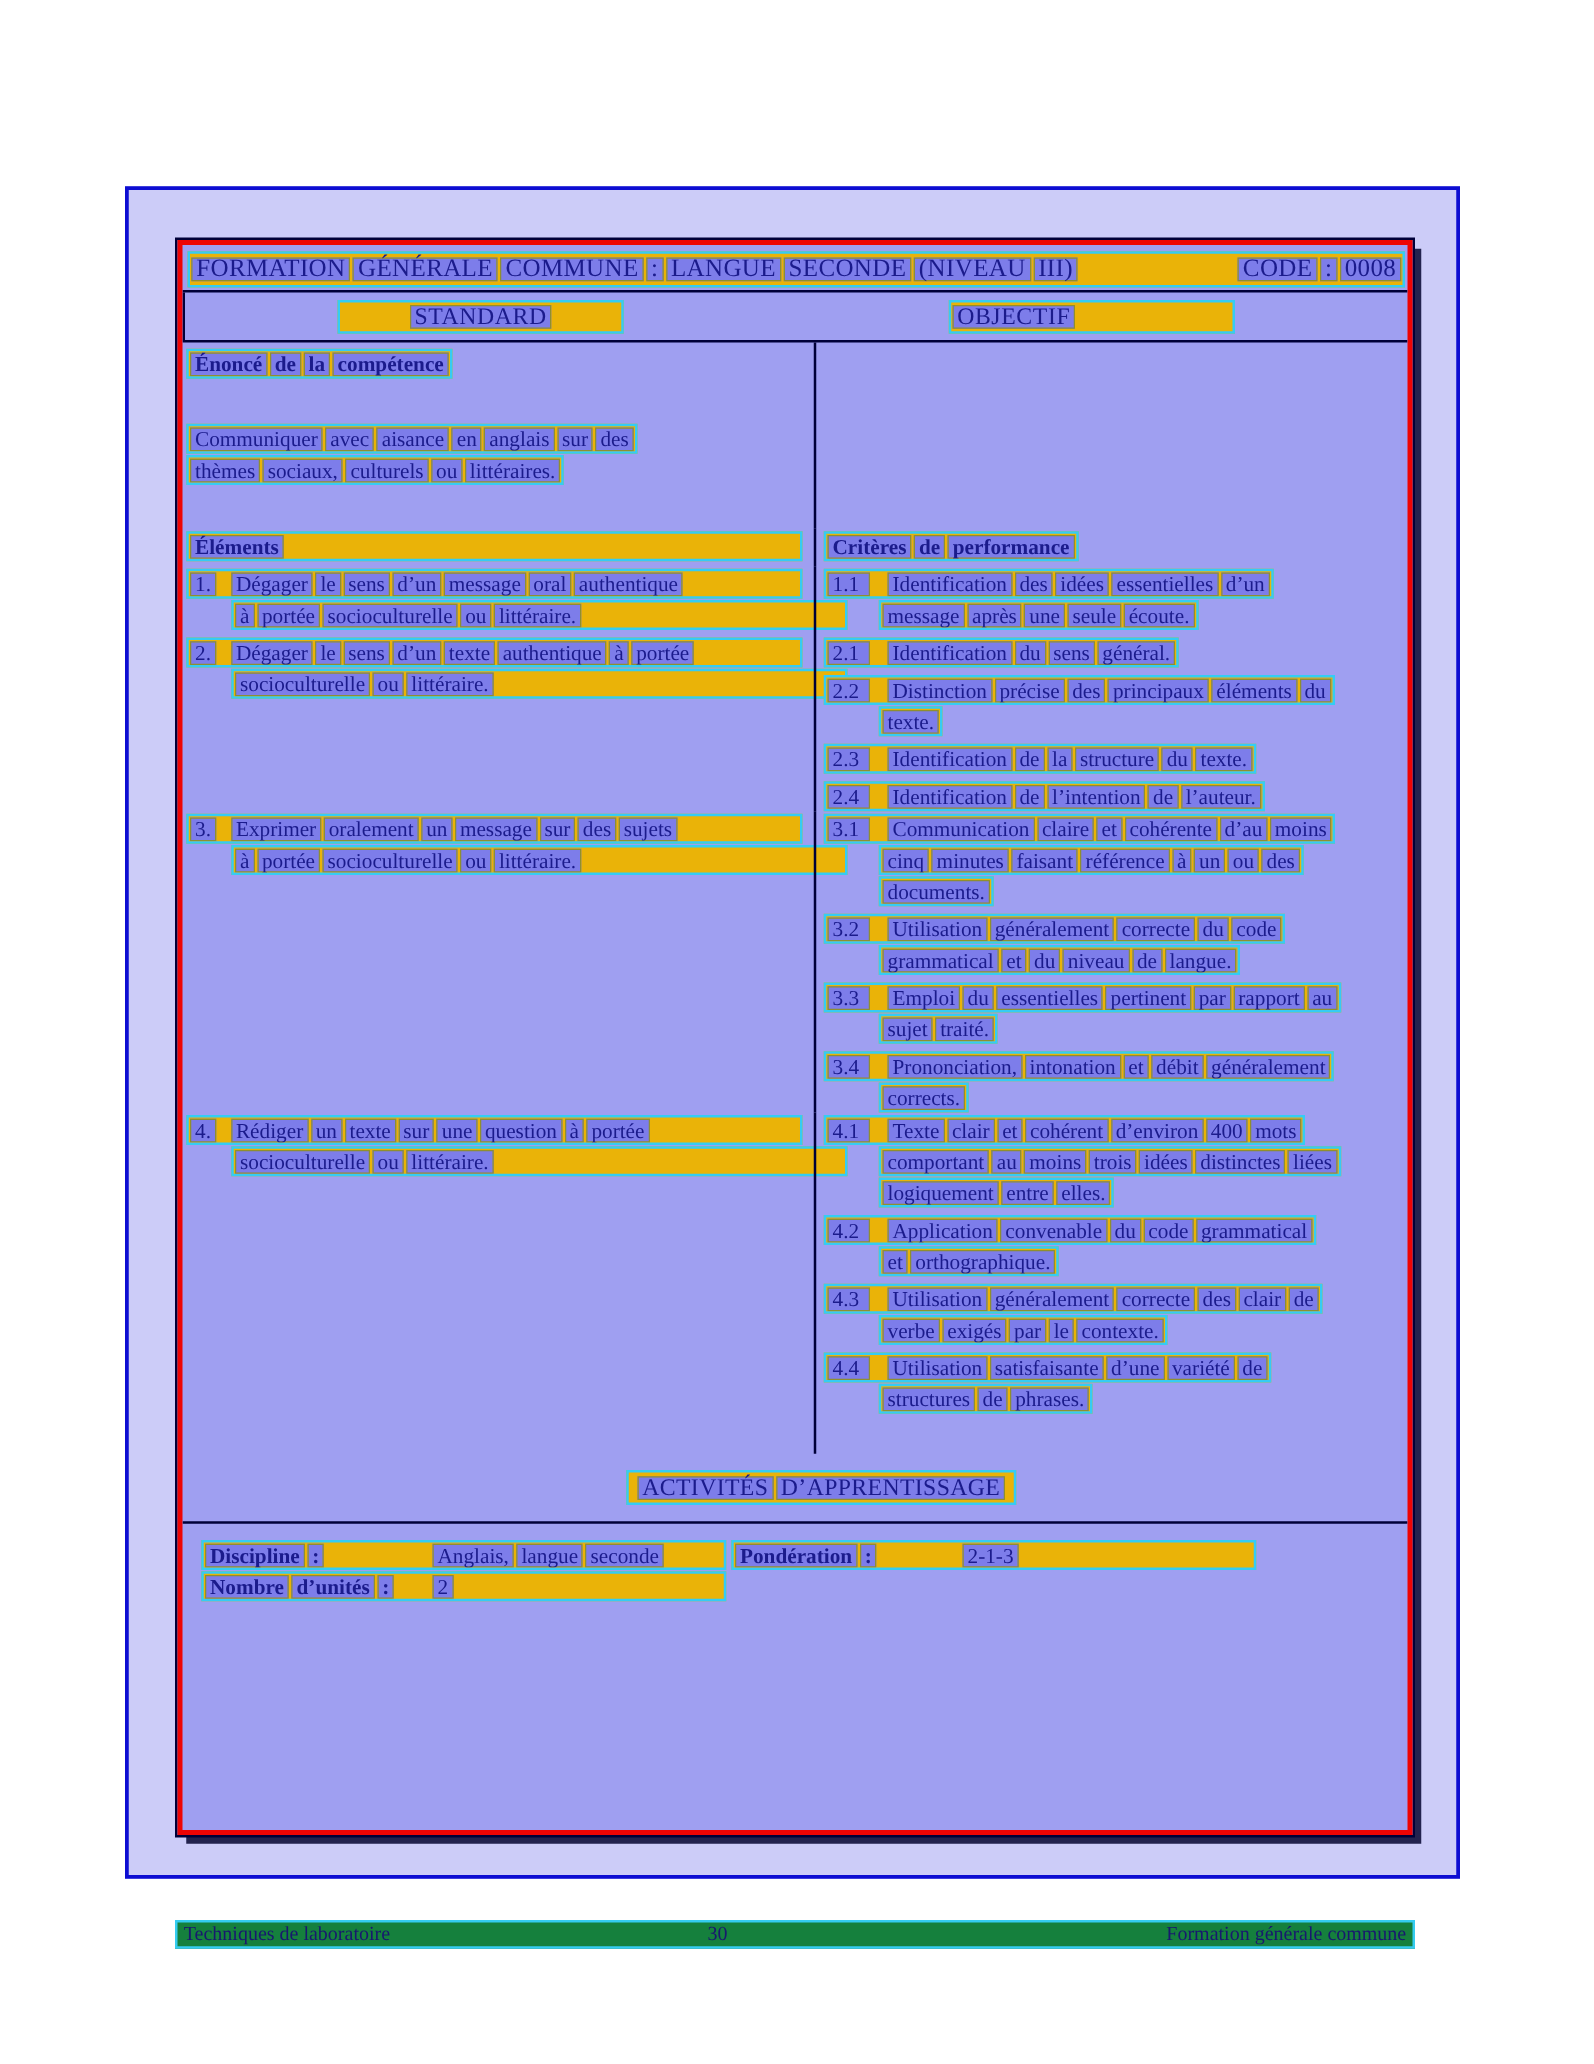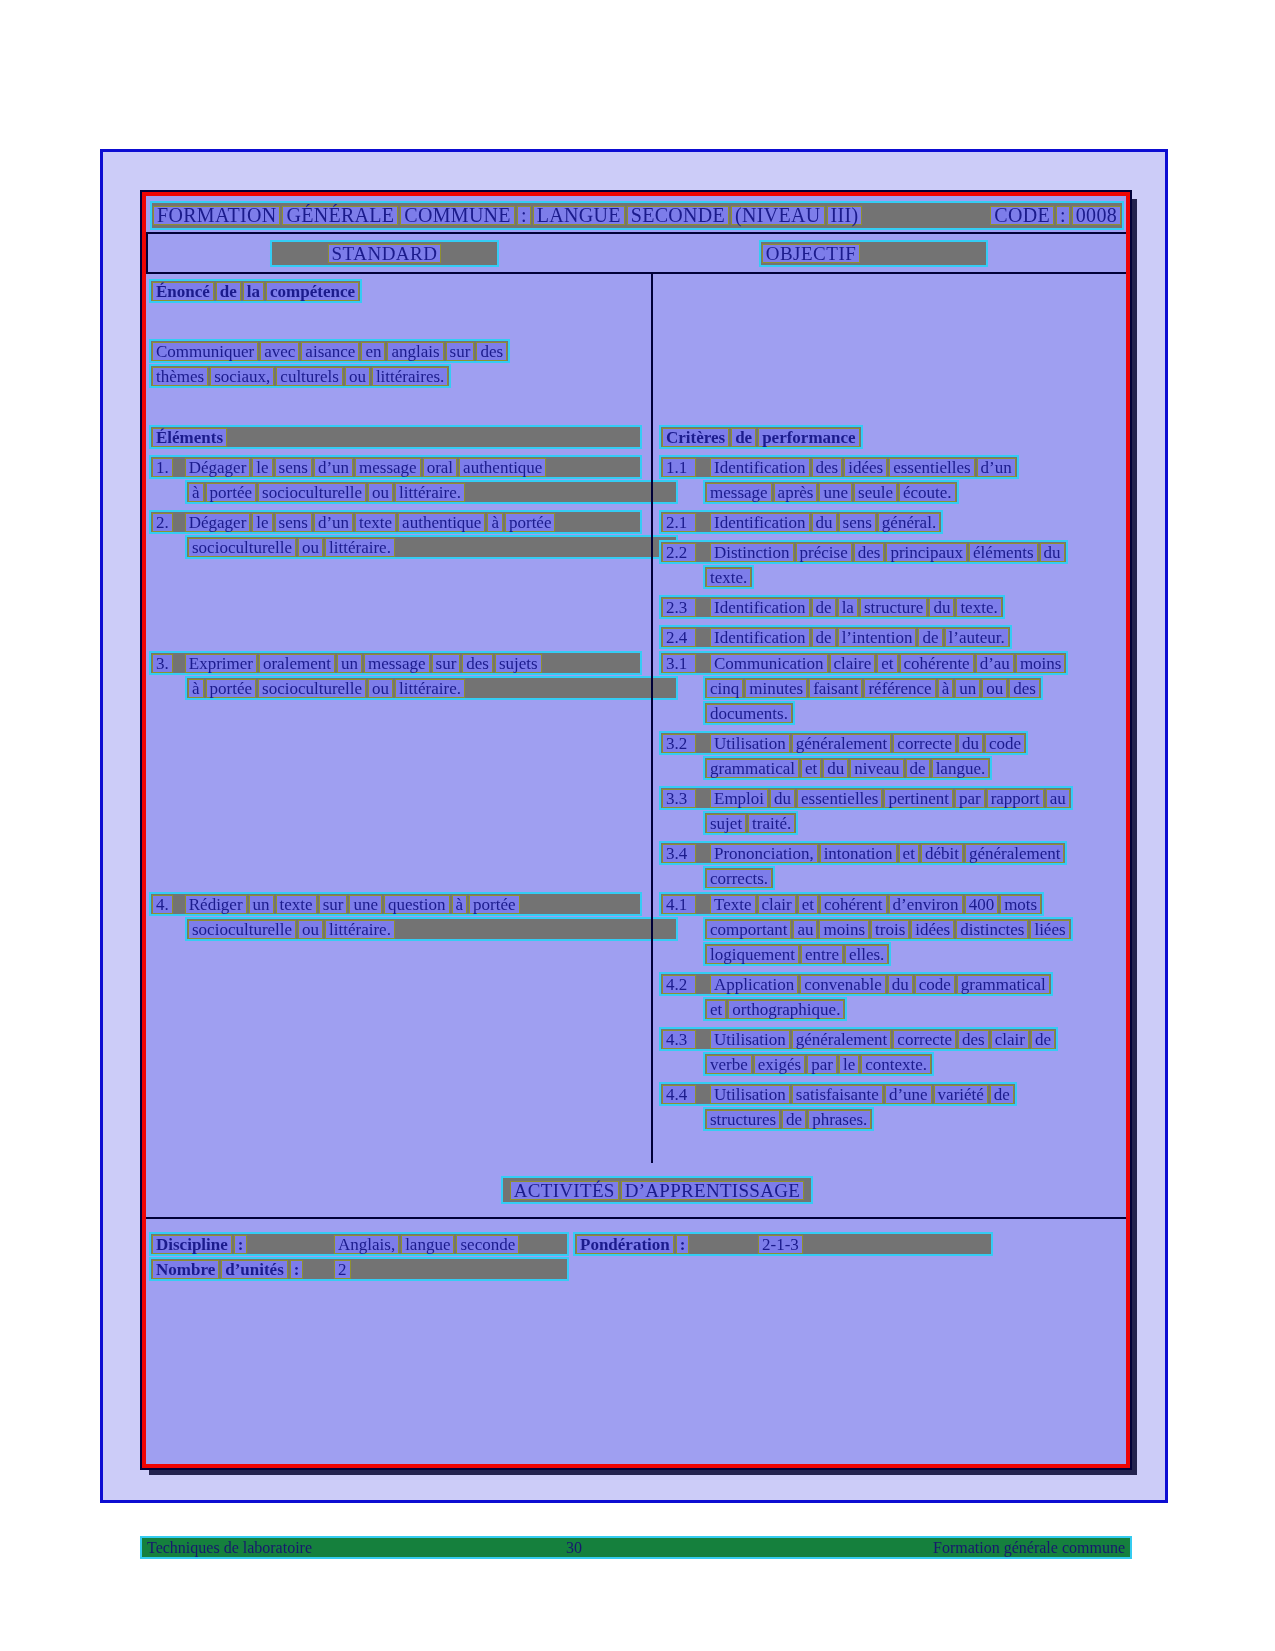--- a/index.html
+++ b/index.html
@@ -7,21 +7,21 @@
           font-family:"Liberation Serif", serif;color:#1b1b8c;}
   
   .panel{position:absolute;left:100px;top:149px;width:1068px;height:1354px;
          background:#ccccf8;border:3px solid #0d0dd2;box-sizing:border-box;}
   
   .doc-table{position:absolute;left:39px;top:40px;width:988px;height:1276px;box-sizing:border-box;
              background:#9f9ff1;border:4px solid #ee0404;
              box-shadow:0 0 0 2px #000038, 7px 7px 0 0 #22224e;
              display:flex;flex-direction:column;overflow:hidden;}
   
-  .line{box-sizing:border-box;height:24px;border:2px solid #34ccf4;background:#737373;
+  .line{box-sizing:border-box;height:24px;border:2px solid #34ccf4;background:#eab308;
         display:inline-flex;align-items:center;white-space:nowrap;max-width:100%;overflow:hidden;}
   .line.stretch{display:flex;width:99%;}
   .w{display:inline-block;border:1px solid #8f8f2f;background:#7d7dea;
      padding:0 3px;margin:0 1px;line-height:17px;font-size:17px;color:#1b1b8c;}
   .words{display:contents;}
   .wb .w{font-weight:bold;}
   
   .title-row{height:38px;border-bottom:2px solid #000038;padding:5px 2px 0 4px;box-sizing:border-box;}
   .title-line{width:100%;height:29px;}
   .title-line .w{font-size:20px;letter-spacing:.3px;}
@@ -47,21 +47,21 @@
   .lcell .line.cont{margin-left:36px;}
   .rcell .line.cont{margin-left:44px;}
   .w.num{margin-right:11px;}
   .rcell .w.num{min-width:26px;margin-right:13px;}
   
   .activities-row{height:56px;border-bottom:2px solid #000038;display:flex;align-items:center;
                   justify-content:center;box-sizing:border-box;padding-left:42px;}
   .activities-row .line{height:28px;padding:0 6px;}
   .activities-row .w{font-size:19px;letter-spacing:.3px;}
   
-  .details{flex:1;padding:13px 0 0 3px;box-sizing:border-box;}
+  .details{flex:1;padding:13px 0 0 15px;box-sizing:border-box;}
   .detail-line{margin-bottom:1px;min-width:420px;}
   .detail-label{display:inline-flex;width:182px;}
   .detail-label .w{font-weight:bold;}
   
   .footer{position:absolute;left:140px;top:1536px;width:992px;height:23px;box-sizing:border-box;
           background:#15803d;border:2px solid #35ccf0;font-size:16px;color:#18186e;}
   .footer .fl{position:absolute;left:5px;top:1px;}
   .footer .fc{position:absolute;left:424px;top:1px;}
   .footer .fr{position:absolute;right:5px;top:1px;}
 </style>

